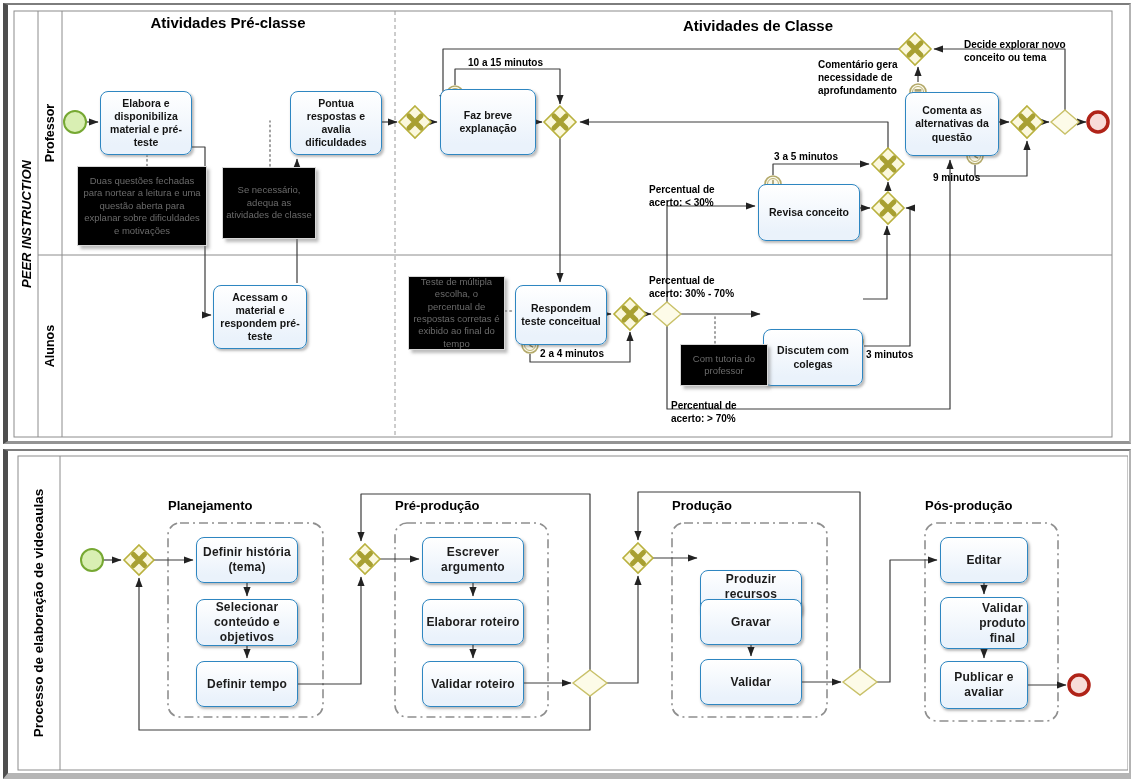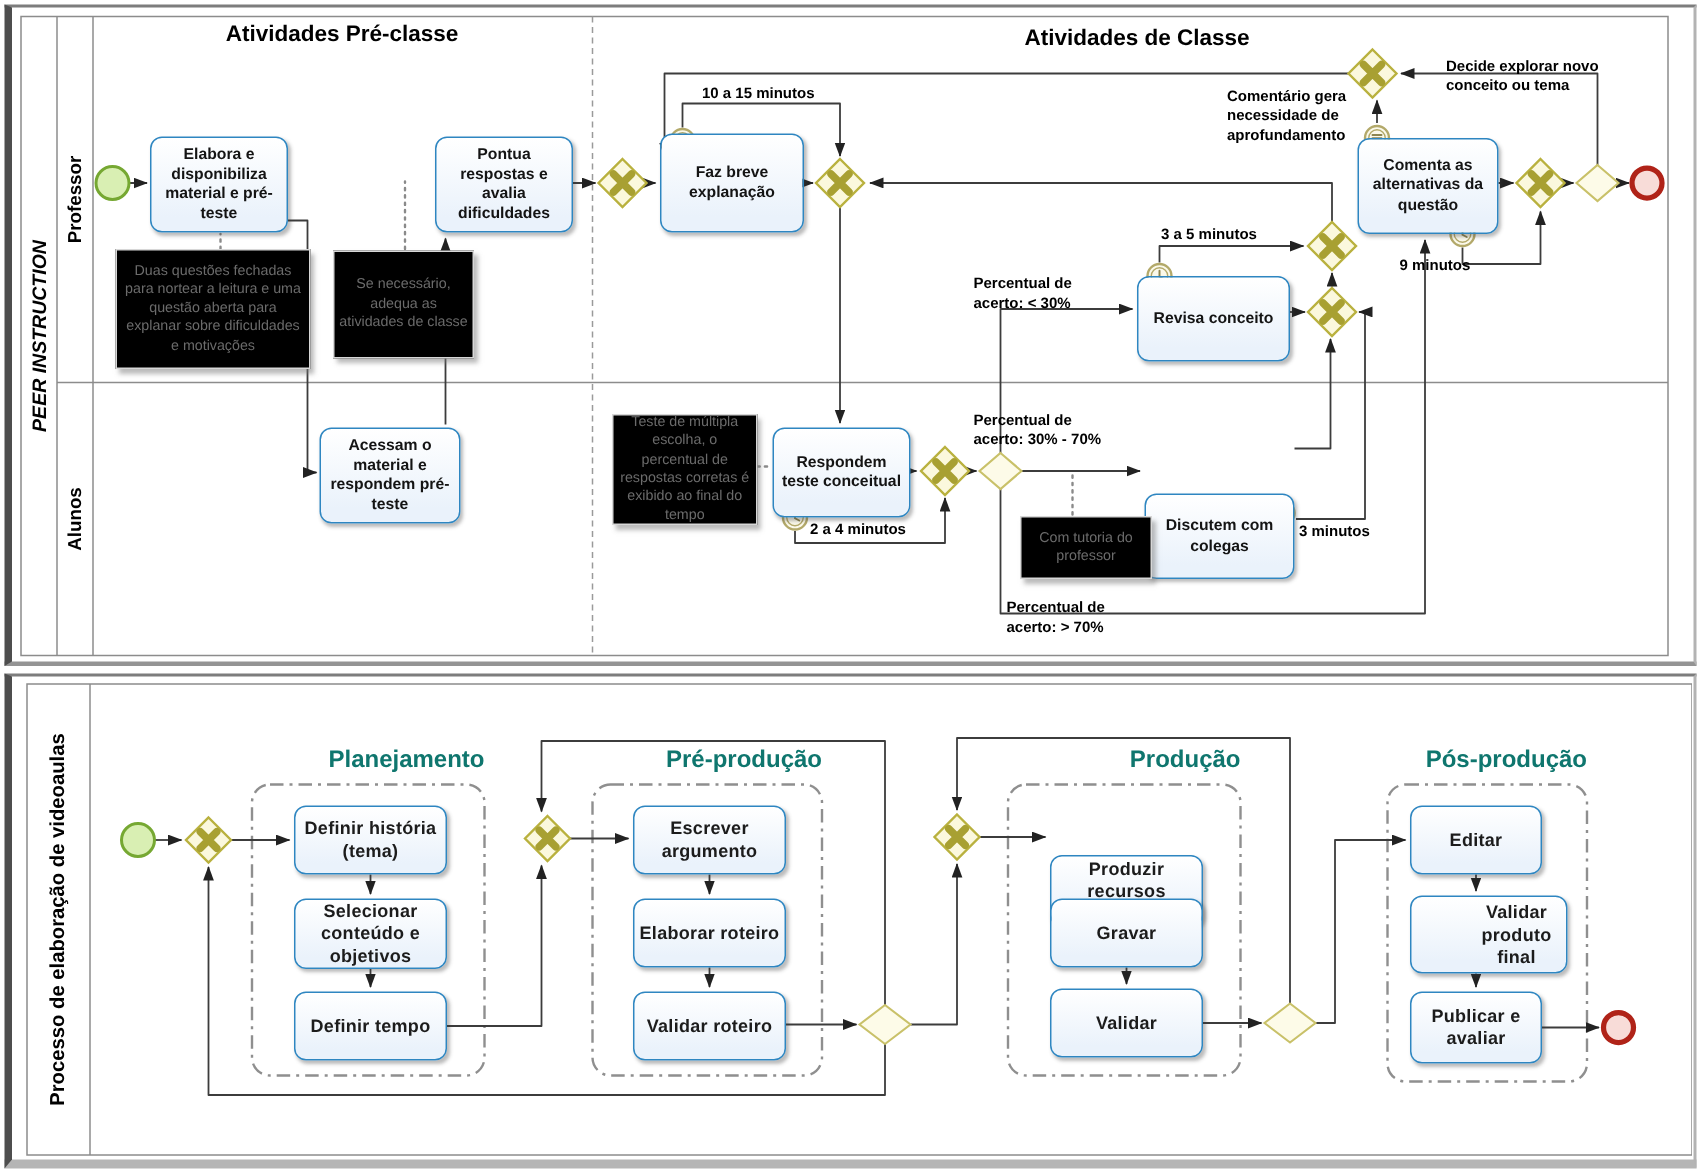--- a/index.html
+++ b/index.html
@@ -35,21 +35,21 @@
         font-weight:bold;color:#141414;padding:2px 3px;line-height:1.25;}
   #panel-top .task{font-size:10.5px;}
   #panel-bottom .task{font-size:12px;color:#1c1c1c;letter-spacing:.2px;}
   .note{position:absolute;box-sizing:border-box;background:#000000;border:1px solid #d7d7d7;
         box-shadow:2.5px 3px 3px rgba(120,120,120,.5);color:#6b6b6b;font-size:9.5px;
         display:flex;align-items:center;justify-content:center;text-align:center;
         padding:3px;line-height:1.3;}
   .elabel{position:absolute;font-weight:bold;font-size:10px;color:#000;line-height:1.3;}
   .elabel.c{text-align:center;}
   .header{position:absolute;font-weight:bold;font-size:15px;color:#000;text-align:center;}
-  .gtitle{position:absolute;font-weight:bold;font-size:16px;color:#0f766e;text-align:right;}
+  .gtitle{position:absolute;font-weight:bold;font-size:13px;color:#000000;text-align:left;}
   .vlabel{position:absolute;white-space:nowrap;font-weight:bold;color:#000;
           transform:translate(-50%,-50%) rotate(-90deg);}
   .vlabel.pool{font-size:13px;font-style:italic;}
   .vlabel.lane{font-size:12.5px;}
 </style>
 </head>
 <body>
 
 <div class="panel" id="panel-top">
   <svg width="1120" height="436" viewBox="0 0 1120 436">
@@ -282,15 +282,15 @@
   <div class="task" style="left:188px;top:86px;width:102px;height:46px;">Definir história (tema)</div>
   <div class="task" style="left:188px;top:148px;width:102px;height:47px;">Selecionar conteúdo e objetivos</div>
   <div class="task" style="left:188px;top:210px;width:102px;height:46px;">Definir tempo</div>
   <div class="task" style="left:414px;top:86px;width:102px;height:46px;">Escrever argumento</div>
   <div class="task" style="left:414px;top:148px;width:102px;height:46px;">Elaborar roteiro</div>
   <div class="task" style="left:414px;top:210px;width:102px;height:46px;">Validar roteiro</div>
   <div class="task" style="left:692px;top:83px;width:102px;height:48px;margin-top:36px;">Produzir recursos especiais</div>
   <div class="task" style="left:692px;top:148px;width:102px;height:46px;">Gravar</div>
   <div class="task" style="left:692px;top:208px;width:102px;height:46px;">Validar</div>
   <div class="task" style="left:932px;top:86px;width:88px;height:46px;">Editar</div>
-  <div class="task" style="left:932px;top:146px;width:105px;height:52px;padding-left:40px;">Validar produto final</div>
+  <div class="task" style="left:932px;top:146px;width:88px;height:52px;padding-left:40px;">Validar produto final</div>
   <div class="task" style="left:932px;top:210px;width:88px;height:48px;">Publicar e avaliar</div>
 </div>
 
 </body></html>

